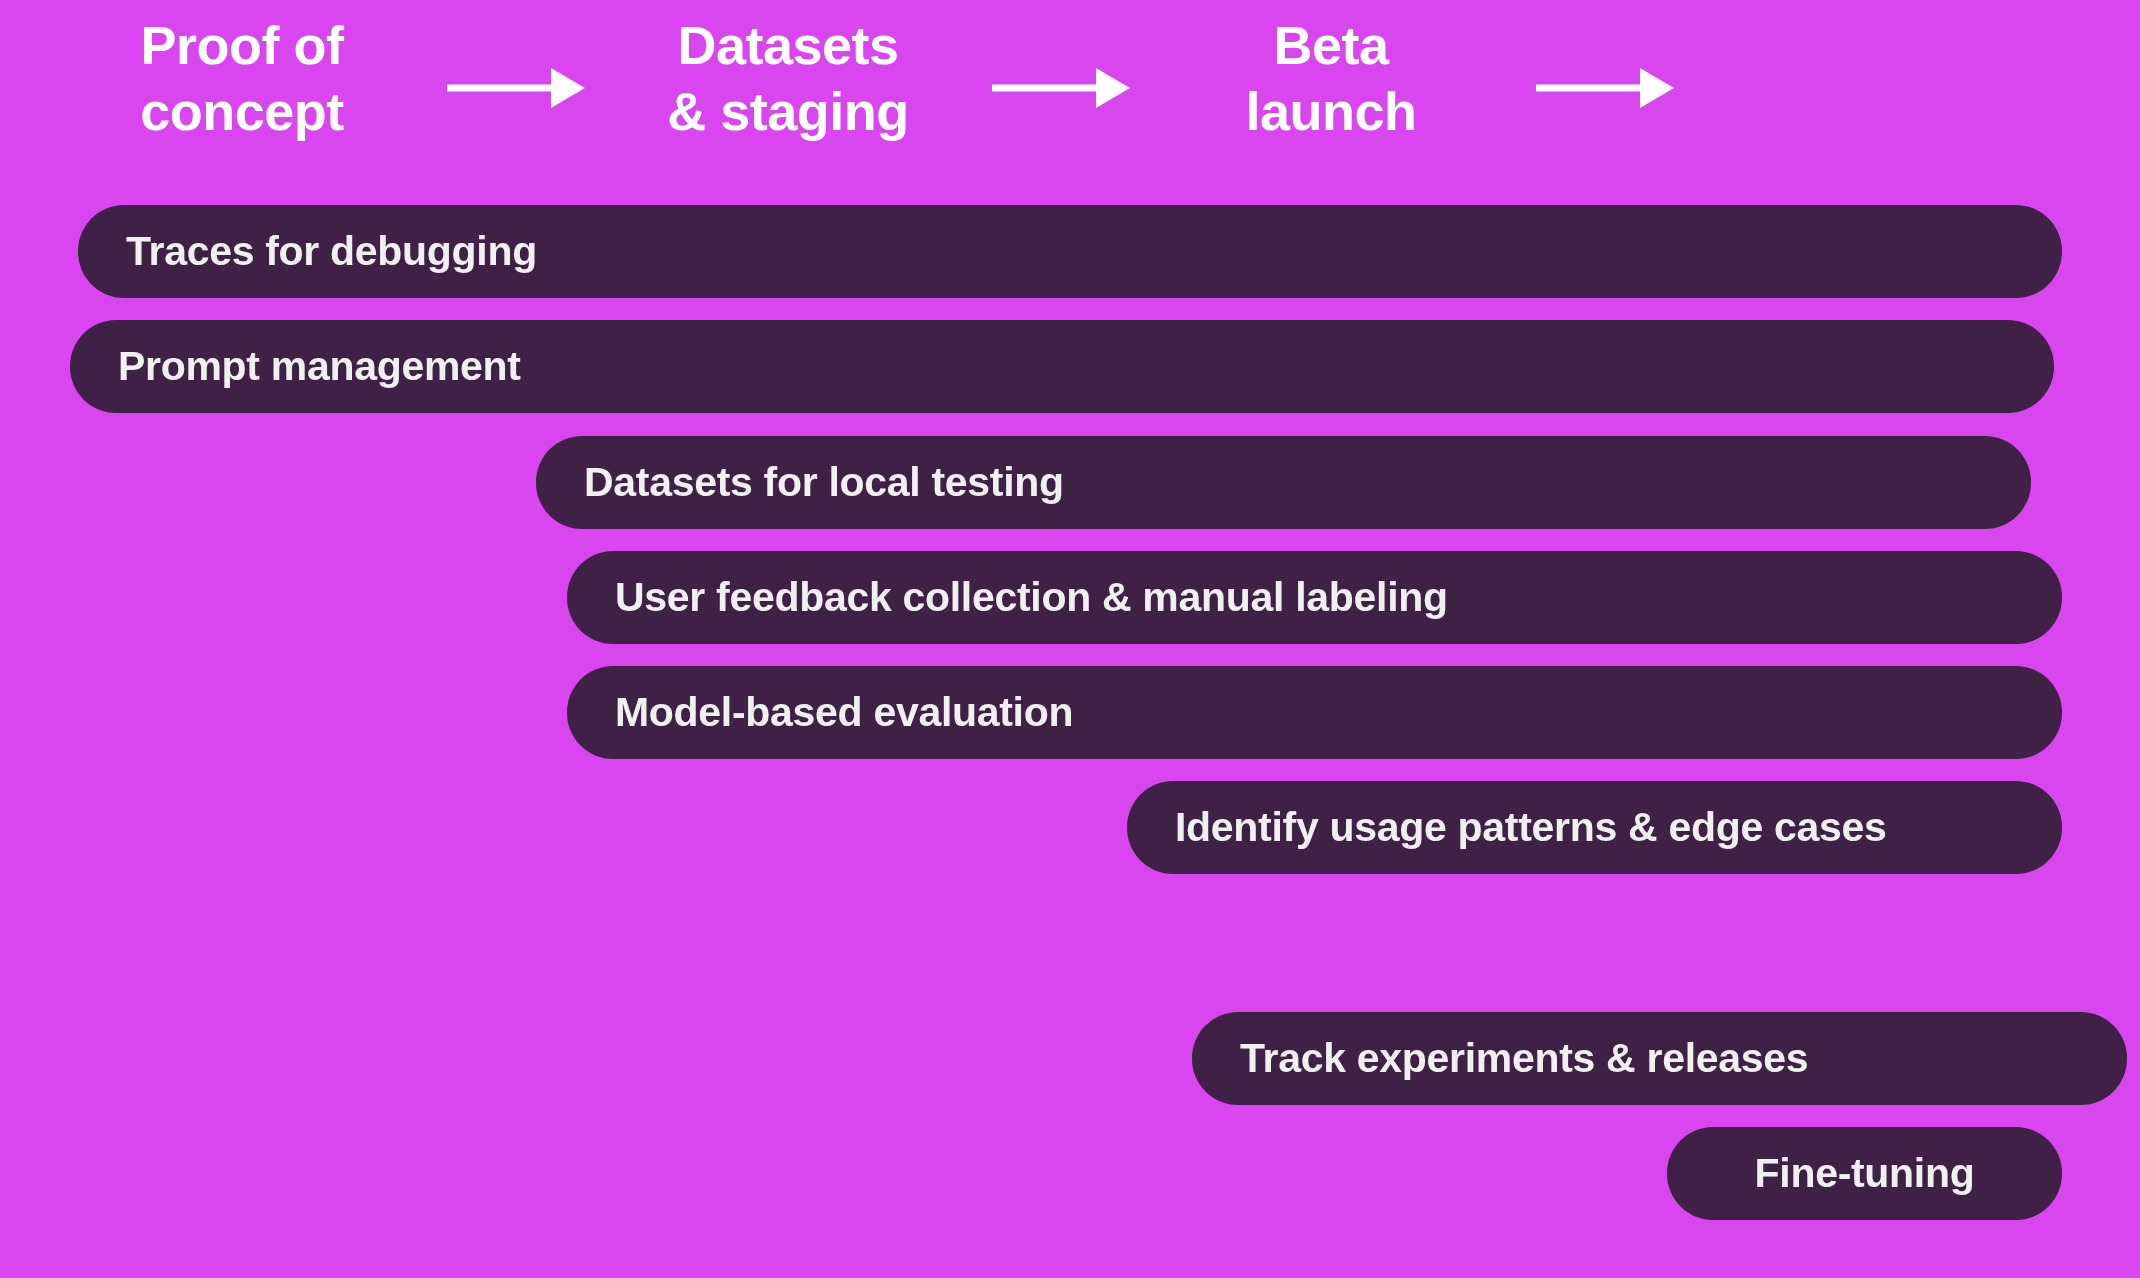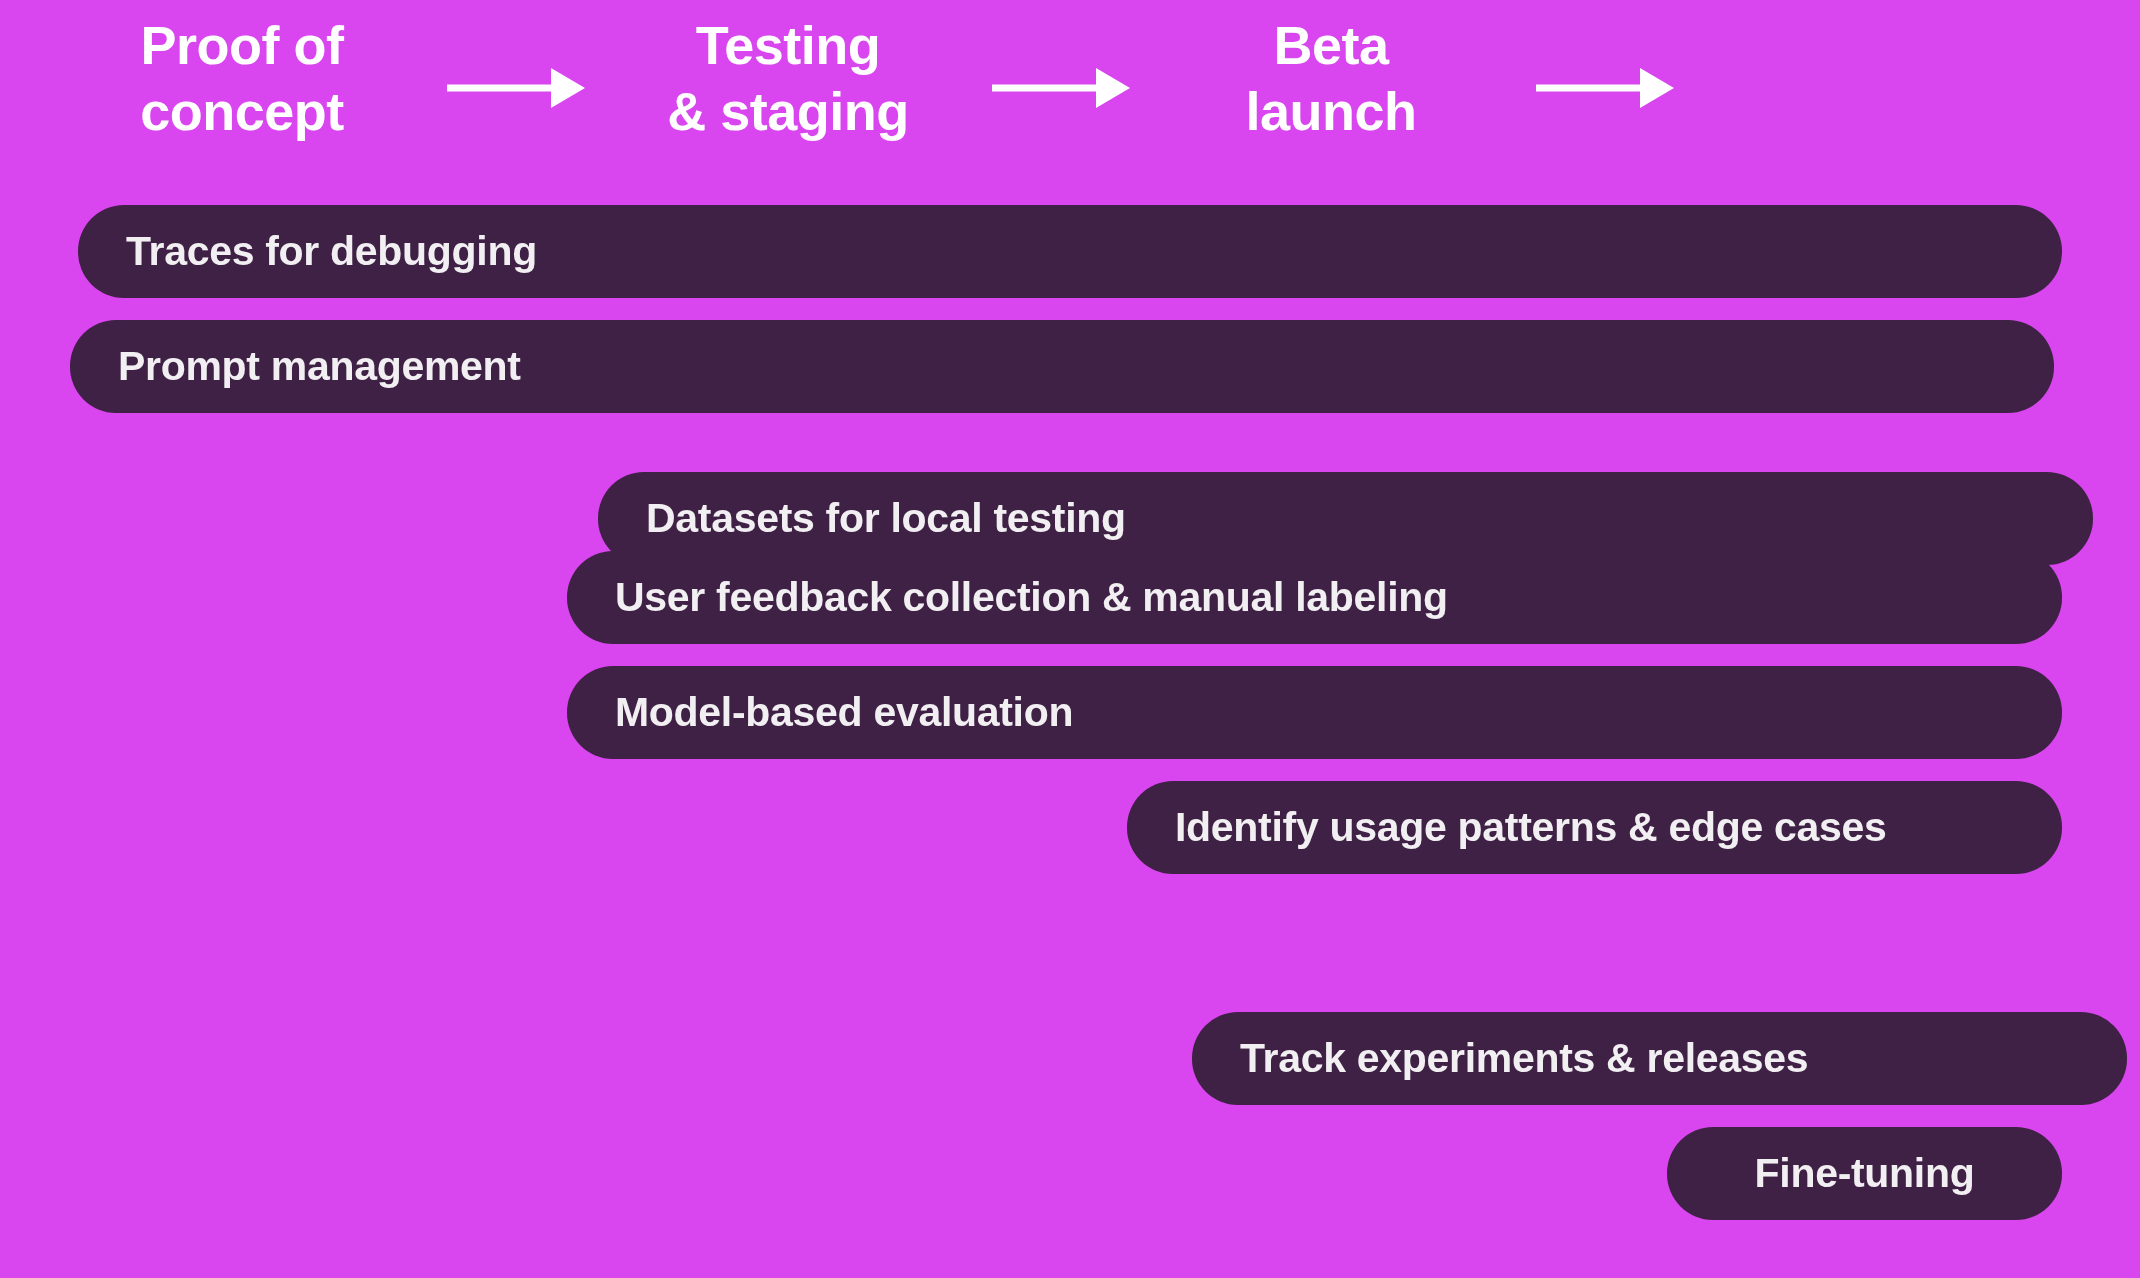--- a/index.html
+++ b/index.html
@@ -59,39 +59,39 @@
     color: #F2EFF3;
     font-size: 41px;
     font-weight: 700;
     letter-spacing: -0.3px;
     white-space: nowrap;
   }
   .bar.center { justify-content: center; }
 
   .r0 { top: 205px;  left: 78px;   width: 1984px; }
   .r1 { top: 320px;  left: 70px;   width: 1984px; }
-  .r2 { top: 436px;  left: 598px;  width: 1495px; margin-top: 36px; }
+  .r2 { top: 436px;  left: 536px;  width: 1495px; }
   .r3 { top: 551px;  left: 567px;  width: 1495px; }
   .r4 { top: 666px;  left: 567px;  width: 1495px; }
   .r5 { top: 781px;  left: 1127px; width: 935px;  }
   .r6 { top: 897px;  left: 1127px; width: 935px;  }
   .r7 { top: 1012px; left: 1192px; width: 935px;  }
   .r8 { top: 1127px; left: 1667px; width: 395px;  }
 </style>
 </head>
 <body>
 
 <div class="canvas">
 
   <div class="stage stage-1">
     <div>Proof of</div>
     <div>concept</div>
   </div>
   <div class="stage stage-2">
-    <div>Testing</div>
+    <div>Datasets</div>
     <div>&amp; staging</div>
   </div>
   <div class="stage stage-3">
     <div>Beta</div>
     <div>launch</div>
   </div>
 
   <svg class="arrow arrow-1" viewBox="0 0 140 44">
     <line x1="2" y1="22" x2="112" y2="22" stroke="#FFFFFF" stroke-width="7"></line>
     <polygon points="106,2 140,22 106,42" fill="#FFFFFF"></polygon>

